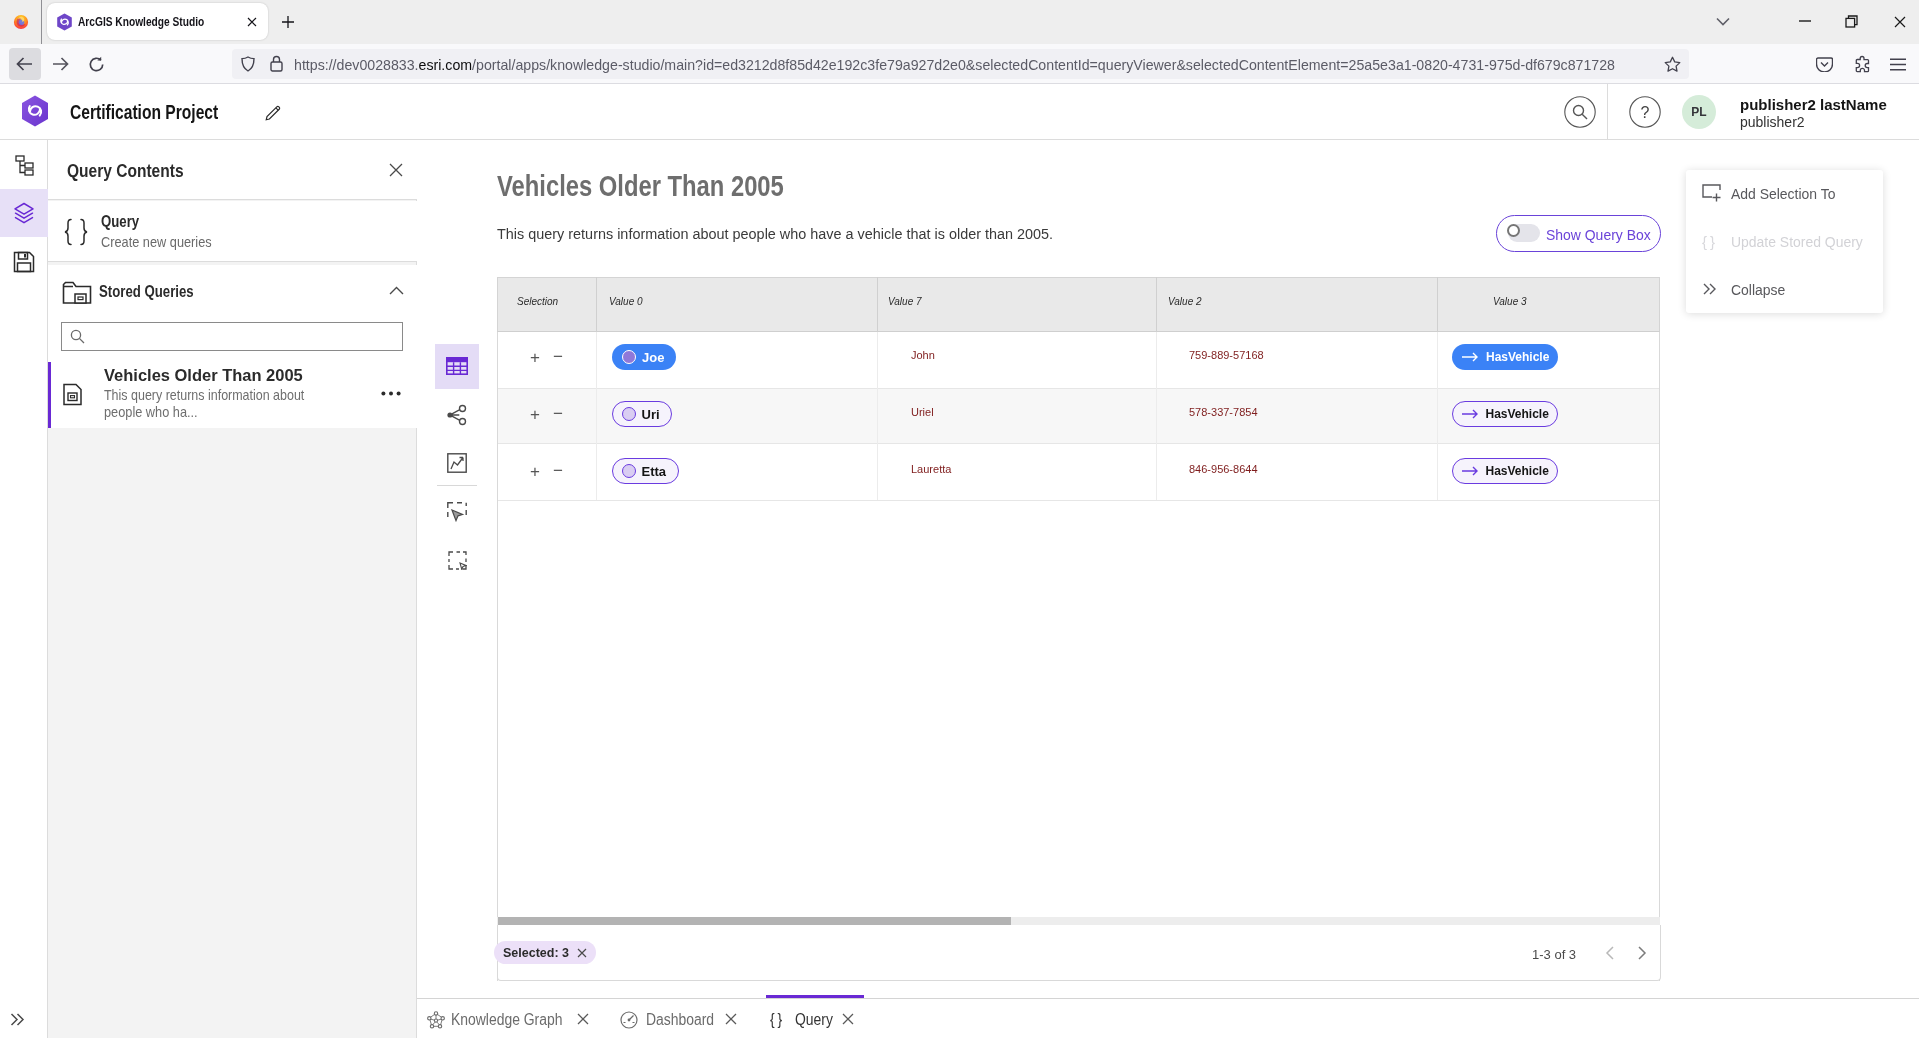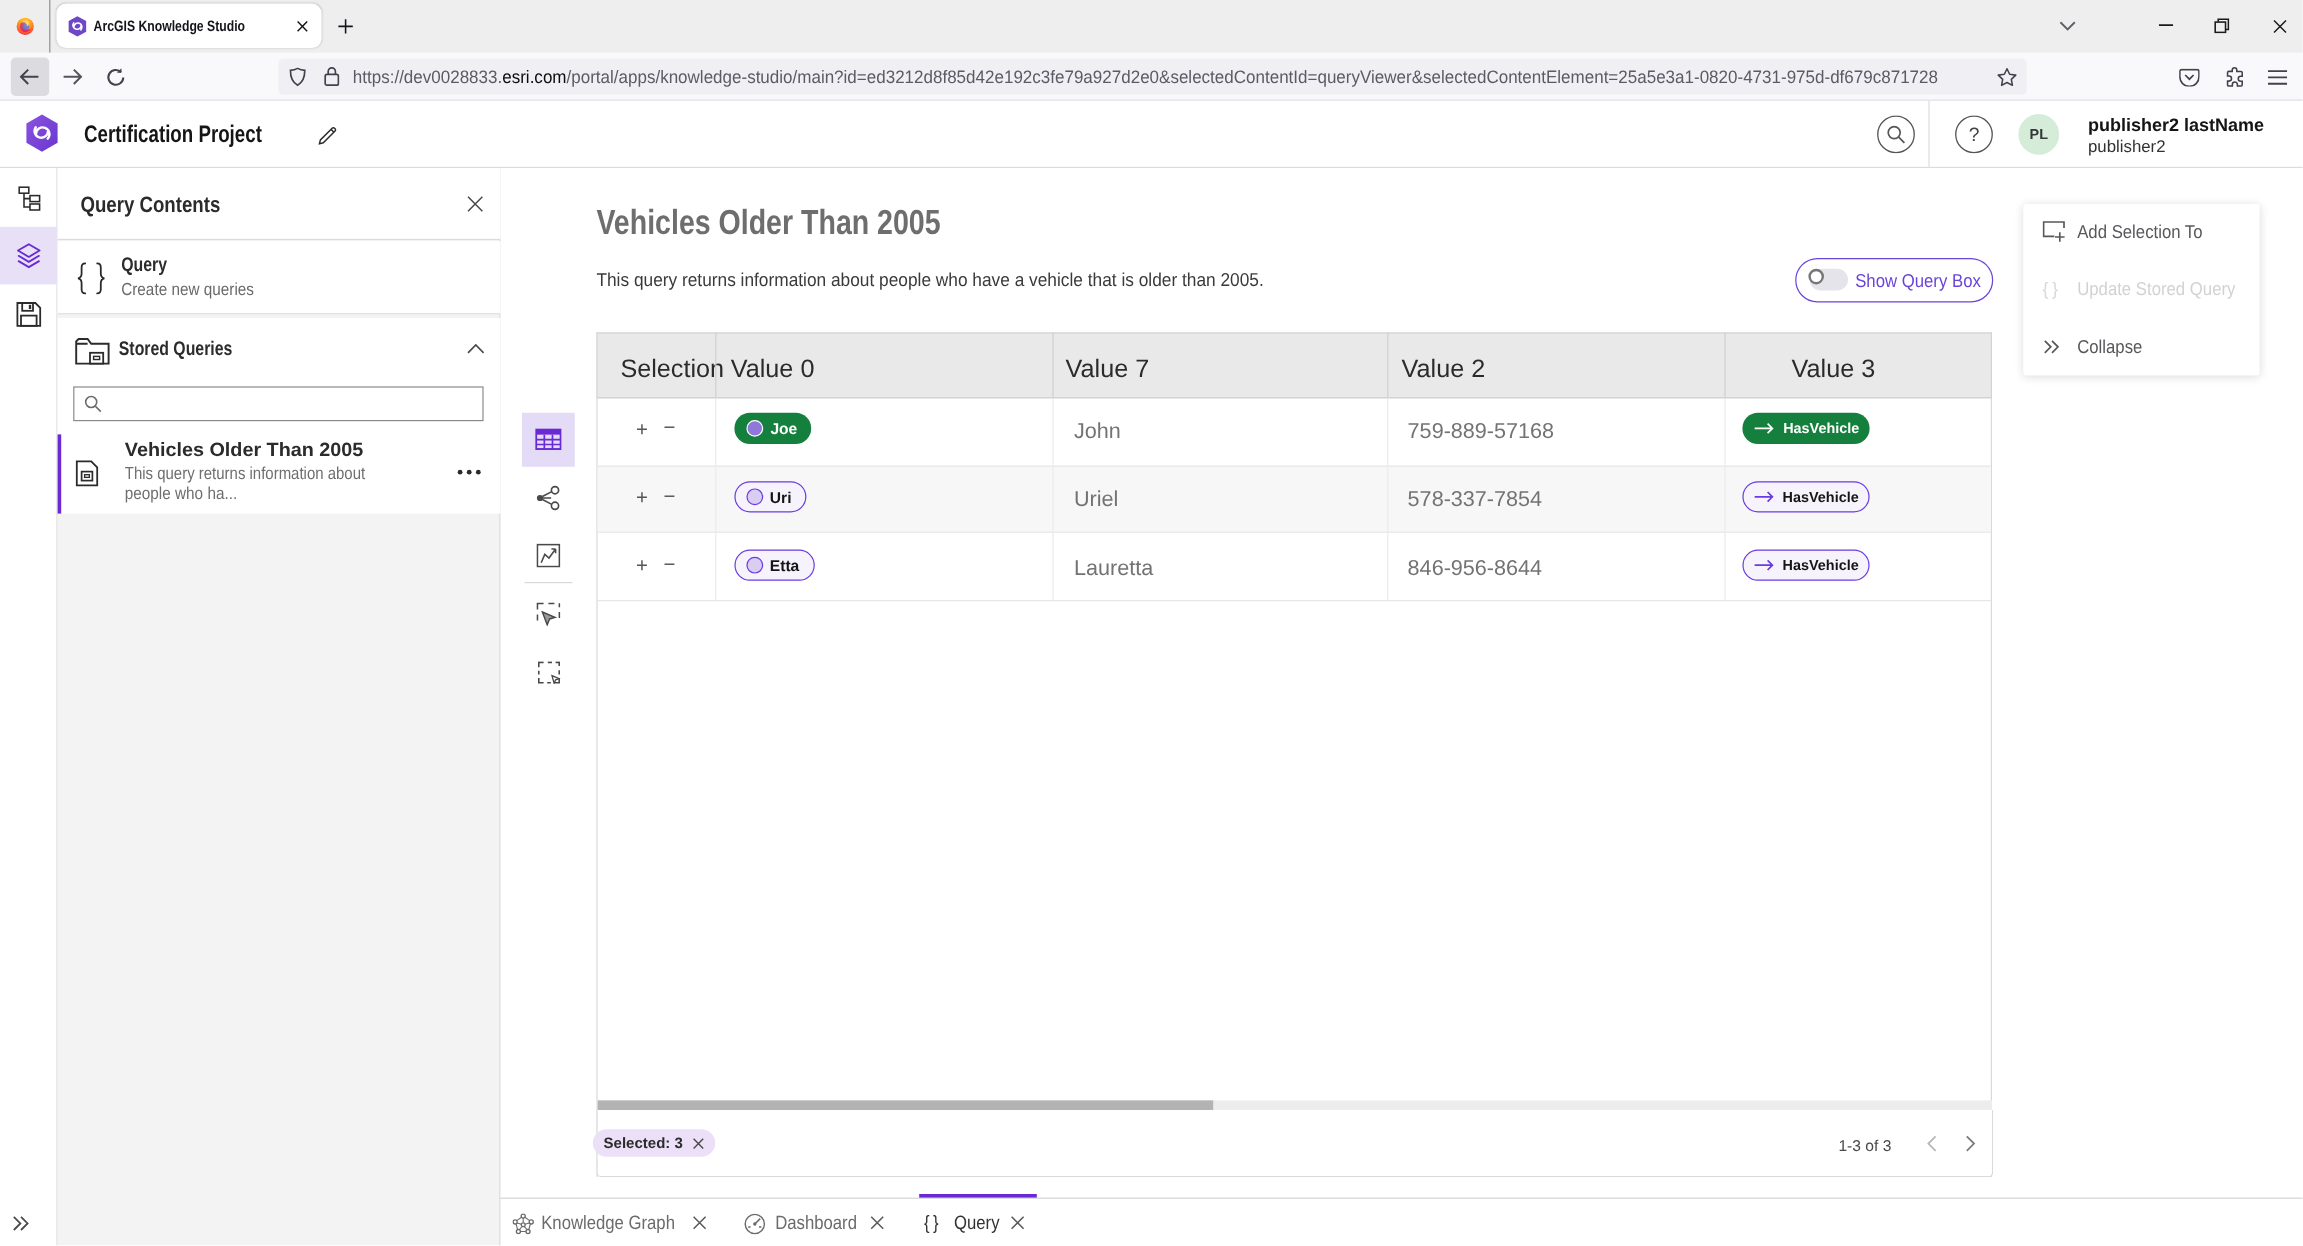--- a/index.html
+++ b/index.html
@@ -53,32 +53,32 @@
   
   #heading { left:497px; top:170px; font-size:29px; font-weight:700; color:#6e6e6e; transform:scaleX(.82); transform-origin:0 50%; }
   #desc { left:497px; top:225px; font-size:15.5px; color:#3a3a3a; transform:scaleX(.93); transform-origin:0 50%; }
   #sqb { left:1496px; top:215px; width:165px; height:37px; border:1.5px solid #6a43d9; border-radius:20px; background:#fff; }
   #sqb-track { left:1508px; top:224px; width:32px; height:18px; background:#e4e4ea; border-radius:9px; }
   #sqb-knob { left:1507px; top:224px; width:13px; height:13px; background:#fff; border:2.5px solid #767676; border-radius:50%; }
   #sqb-text { left:1546px; top:226px; font-size:15.5px; color:#6a43d9; transform:scaleX(.9); transform-origin:0 50%; }
 
   
   #thead { left:497px; top:277px; width:1163px; height:55px; background:#e9e9e9; border:1px solid #d4d4d4; border-bottom:1px solid #cfcfcf; }
-  .th { position:absolute; top:296px; font-size:21px; color:#2b2b2b; }
+  .th { position:absolute; top:296px; font-size:10px; color:#2b2b2b;font-style:italic; }
   .colsep { position:absolute; top:277px; width:1px; height:55px; background:#d0d0d0; }
   .rowsep { position:absolute; left:498px; width:1161px; height:1px; background:#e6e6e6; }
   .cellsep { position:absolute; width:1px; background:#ececec; }
   #tbl-left { left:497px; top:332px; width:1px; height:649px; background:#d9d9d9; }
   #tbl-right { left:1659px; top:332px; width:1px; height:649px; background:#d9d9d9; }
   #row2 { left:498px; top:388px; width:1161px; height:55px; background:#f7f7f7; }
   .plusminus { position:absolute; font-size:17px; font-weight:400; color:#555; }
-  .cell { position:absolute; font-size:18px; color:#737373; }
+  .cell { position:absolute; font-size:11px; color:#7f1d1d;margin-left:16px; }
 
   .pill { position:absolute; height:26px; border-radius:13px; display:flex; align-items:center; }
-  .pill-solid { background:#15803d; color:#fff; }
+  .pill-solid { background:#3b82f6; color:#fff; }
   .pill-line { background:#f6f3fc; border:1.5px solid #6a3be0; color:#151515; }
   .pill .dot { width:14px; height:14px; border-radius:50%; margin-left:10px; }
   .pill-solid .dot { background:#8f78d9; border:1.5px solid #fff; }
   .pill-line .dot { background:#d9cdf2; border:1.5px solid #6a3be0; margin-left:8.5px; }
   .pill .txt { font-size:13px; font-weight:700; margin-left:6px; }
 
   
   #hscroll { left:497px; top:917px; width:1163px; height:8px; background:#ededed; }
   #hthumb { left:498px; top:917px; width:513px; height:8px; background:#b3b3b3; }
   #tfoot { left:497px; top:925px; width:1164px; height:56px; background:#fff; border:1px solid #d9d9d9; border-top:none; border-radius:0 0 4px 4px; }

